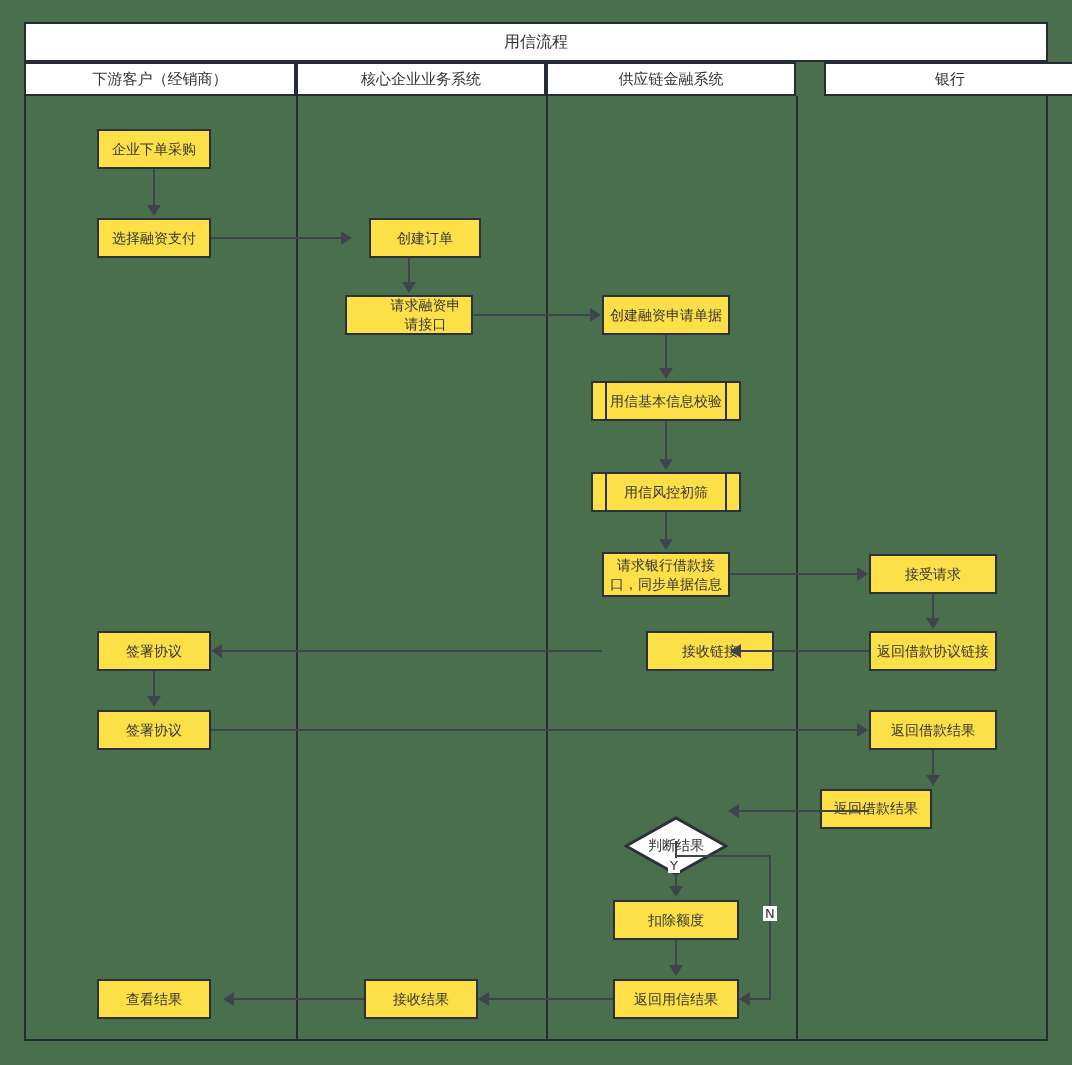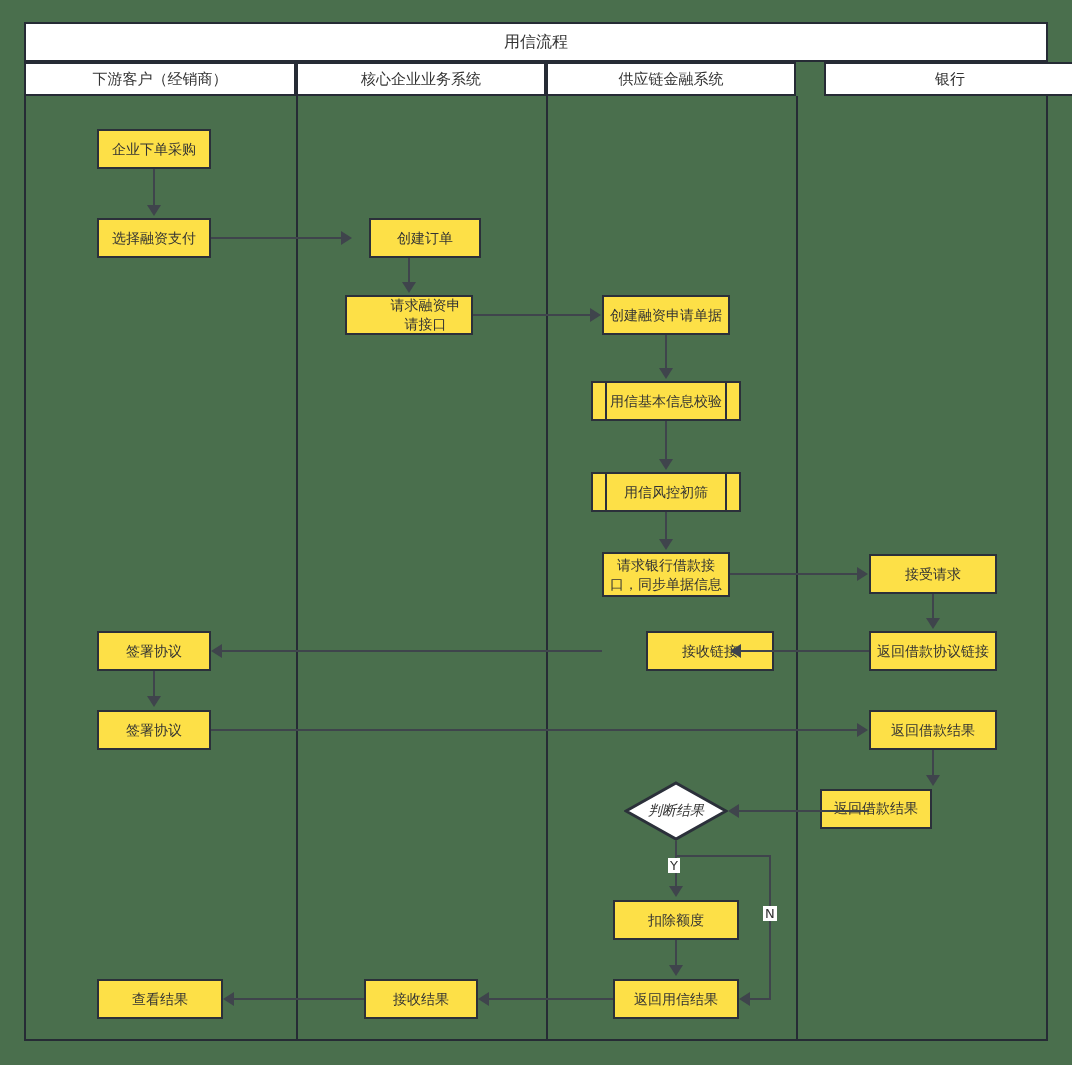--- a/index.html
+++ b/index.html
@@ -180,40 +180,40 @@
   </div>
 
   <div class="node" style="left:869px; top:710px; width:128px; height:40px;">
     <span>返回借款结果</span>
   </div>
 
   <div class="node" style="left:820px; top:789px; width:112px; height:40px;font-family:Liberation Mono, monospace;">
     <span>返回借款结果</span>
   </div>
 
-  <div class="diamond" style="left:624px; top:781px; width:104px; height:60px;font-style:italic;">
+  <div class="diamond" style="left:624px; top:816px; width:104px; height:60px;">
     <svg class="dshape" viewBox="0 0 104 60" preserveAspectRatio="none">
       <polygon points="52,2 102,30 52,58 2,30" fill="#ffffff" stroke="#2b303a" stroke-width="3"></polygon>
     </svg>
     <span class="dlabel">判断结果</span>
   </div>
 
   <div class="node" style="left:613px; top:900px; width:126px; height:40px;">
     <span>扣除额度</span>
   </div>
 
   <div class="node" style="left:613px; top:979px; width:126px; height:40px;">
     <span>返回用信结果</span>
   </div>
 
   <div class="node" style="left:364px; top:979px; width:114px; height:40px;">
     <span>接收结果</span>
   </div>
 
-  <div class="node" style="left:97px; top:979px; width:126px; height:40px;">
+  <div class="node" style="left:97px; top:979px; width:114px; height:40px;">
     <span>查看结果</span>
   </div>
 
   <div class="edge v" style="left:153px; top:169px; height:38px;"></div>
   <div class="arrow down" style="left:147px; top:205px;"></div>
 
   <div class="edge h" style="left:211px; top:237px; width:132px;"></div>
   <div class="arrow right" style="left:341px; top:231px;"></div>
 
   <div class="edge v" style="left:408px; top:258px; height:26px;"></div>

